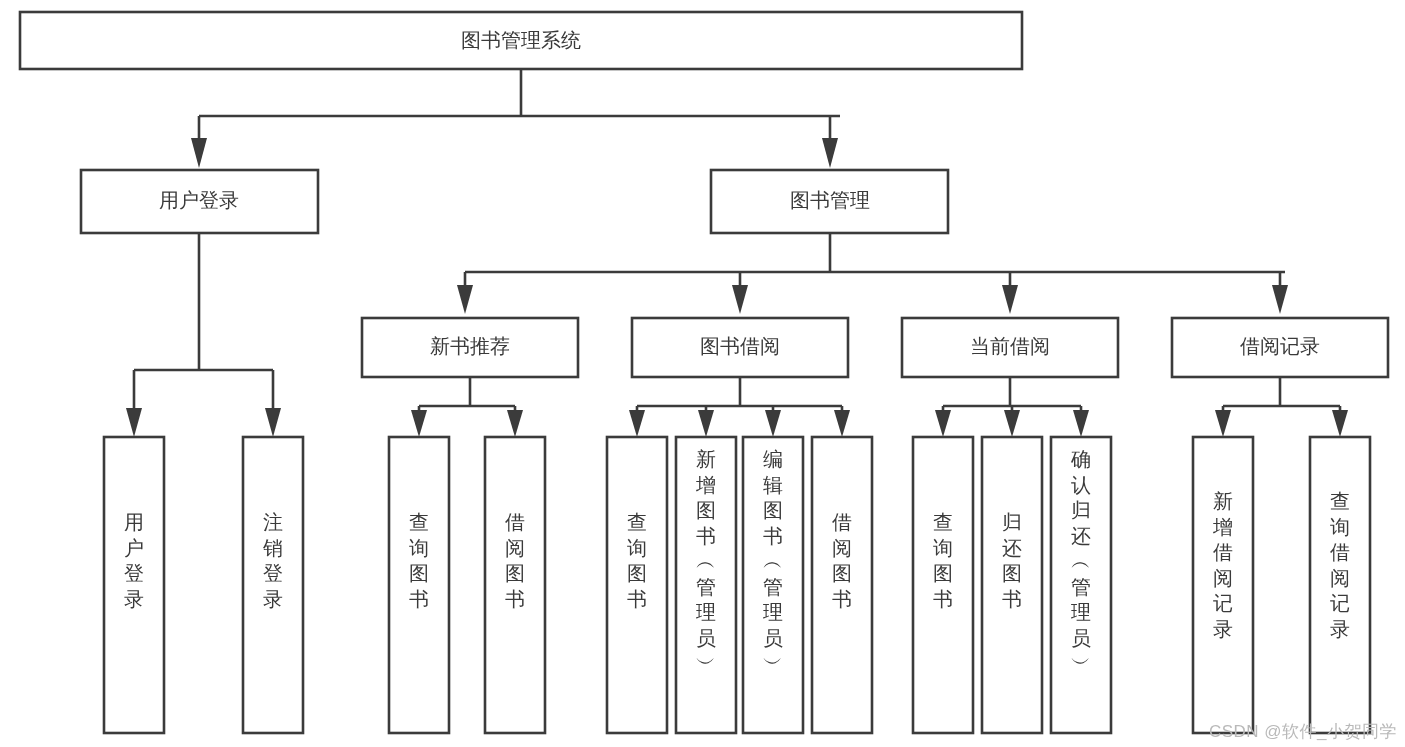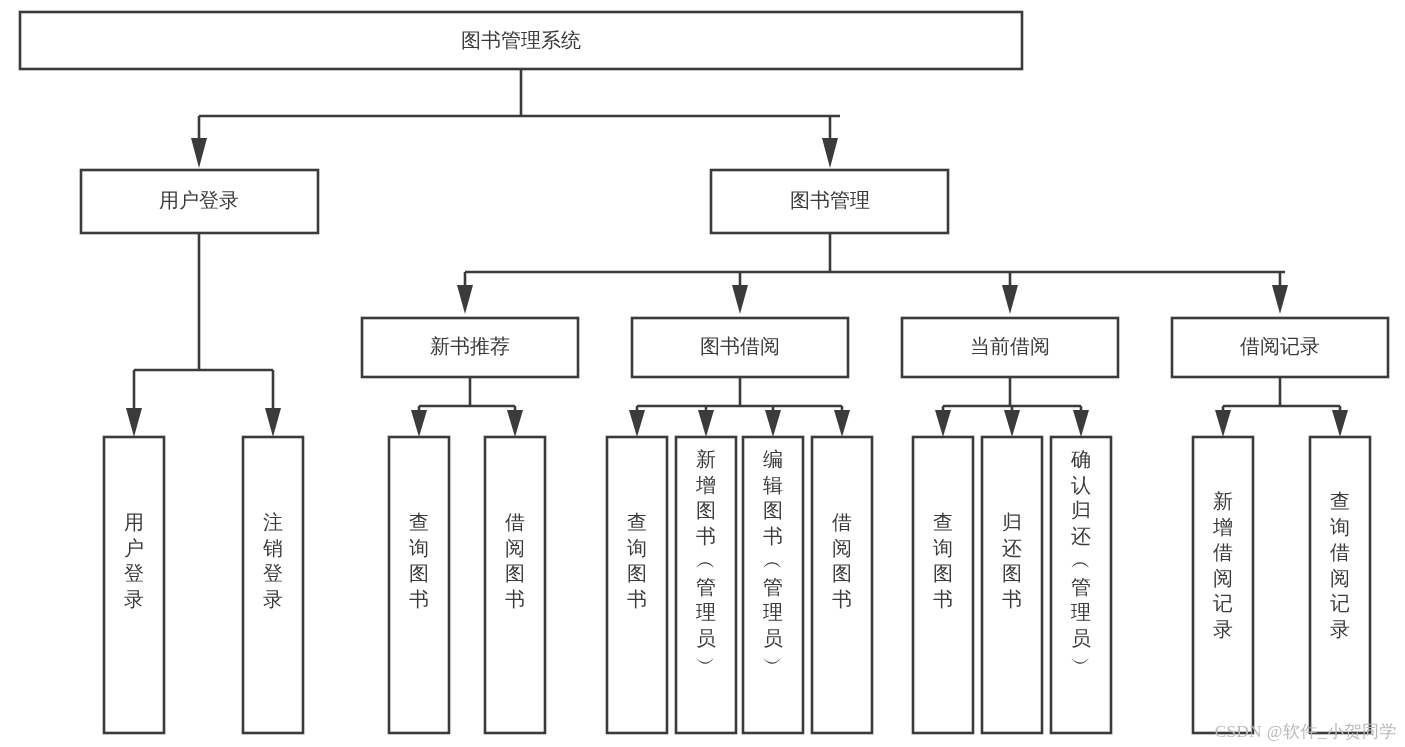--- a/index.html
+++ b/index.html
@@ -51,21 +51,21 @@
   .node-label-v {
     font-family: "Liberation Sans", "DejaVu Sans", sans-serif;
     font-size: 20px;
     fill: #3a3a3a;
     text-anchor: middle;
   }
   .watermark {
     position: absolute;
     right: 8px;
     bottom: 4px;
-    font-family: Liberation Serif, serif;
+    font-family: Liberation Sans, sans-serif;
     font-size: 17px;
     color: #b9b9b9;
     letter-spacing: 0.5px;
     white-space: nowrap;
     user-select: none;
   }
 </style>
 </head>
 <body>
 

